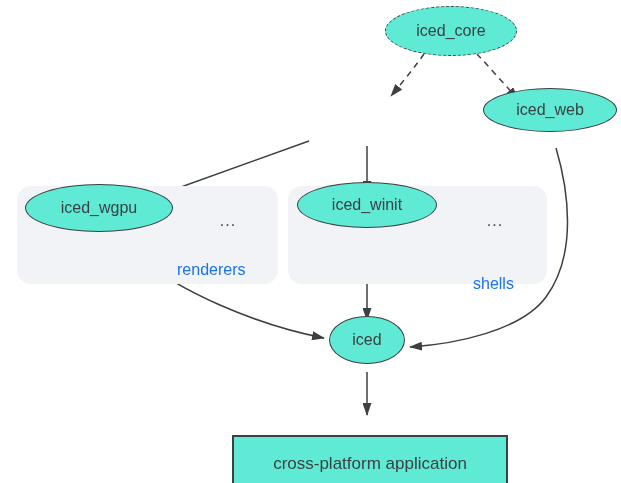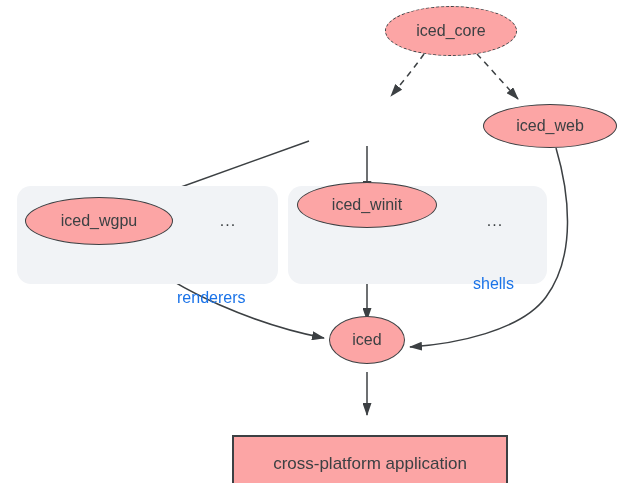--- a/index.html
+++ b/index.html
@@ -16,21 +16,21 @@
     position: absolute;
     left: 0; top: 0;
     width: 621px; height: 483px;
     pointer-events: none;
   }
   .node {
     position: absolute;
     display: flex;
     align-items: center;
     justify-content: center;
-    background: #fca5a5;
+    background: #5eead4;
     border: 1.5px solid #3c4043;
     font-size: 16px;
     box-sizing: border-box;
     z-index: 2;
   }
   .ellipse { border-radius: 50%; }
   .dashed  { border-style: dashed; }
   .rect-node {
     border-width: 2px;
     font-size: 17px;
@@ -80,39 +80,39 @@
       <path d="M 556 148 C 569 192, 577 255, 546 297 C 521 331, 455 344, 410 347" marker-end="url(#arrow)"></path>
       <path d="M 367 372 L 367 415" marker-end="url(#arrow)"></path>
     </g>
   </svg>
 
   <div class="node ellipse dashed" style="left:385px; top:6px; width:132px; height:50px;">
     <span>iced_core</span>
   </div>
 
 
-  <div class="node ellipse" style="left:483px; top:104px; width:134px; height:44px;">
+  <div class="node ellipse" style="left:483px; top:88px; width:134px; height:44px;">
     <span>iced_web</span>
   </div>
 
-  <div class="node ellipse" style="left:25px; top:197px; width:148px; height:48px;">
+  <div class="node ellipse" style="left:25px; top:184px; width:148px; height:48px;">
     <span>iced_wgpu</span>
   </div>
 
   <div class="node ellipse" style="left:297px; top:182px; width:140px; height:46px;">
     <span>iced_winit</span>
   </div>
 
   <div class="node ellipse" style="left:329px; top:316px; width:76px; height:48px;">
     <span>iced</span>
   </div>
 
   <div class="node rect-node" style="left:232px; top:419px; width:276px; height:58px;margin-top:16px;">
     <span>cross-platform application</span>
   </div>
 
   <span class="ellipsis" style="left:228px; top:221px;">...</span>
   <span class="ellipsis" style="left:495px; top:221px;">...</span>
 
-  <span class="group-label" style="left:177px; top:261px;margin-top:28px;">renderers</span>
+  <span class="group-label" style="left:177px; top:261px;">renderers</span>
   <span class="group-label" style="left:473px; top:261px;margin-top:14px;">shells</span>
 
 </div>
 
 </body></html>

